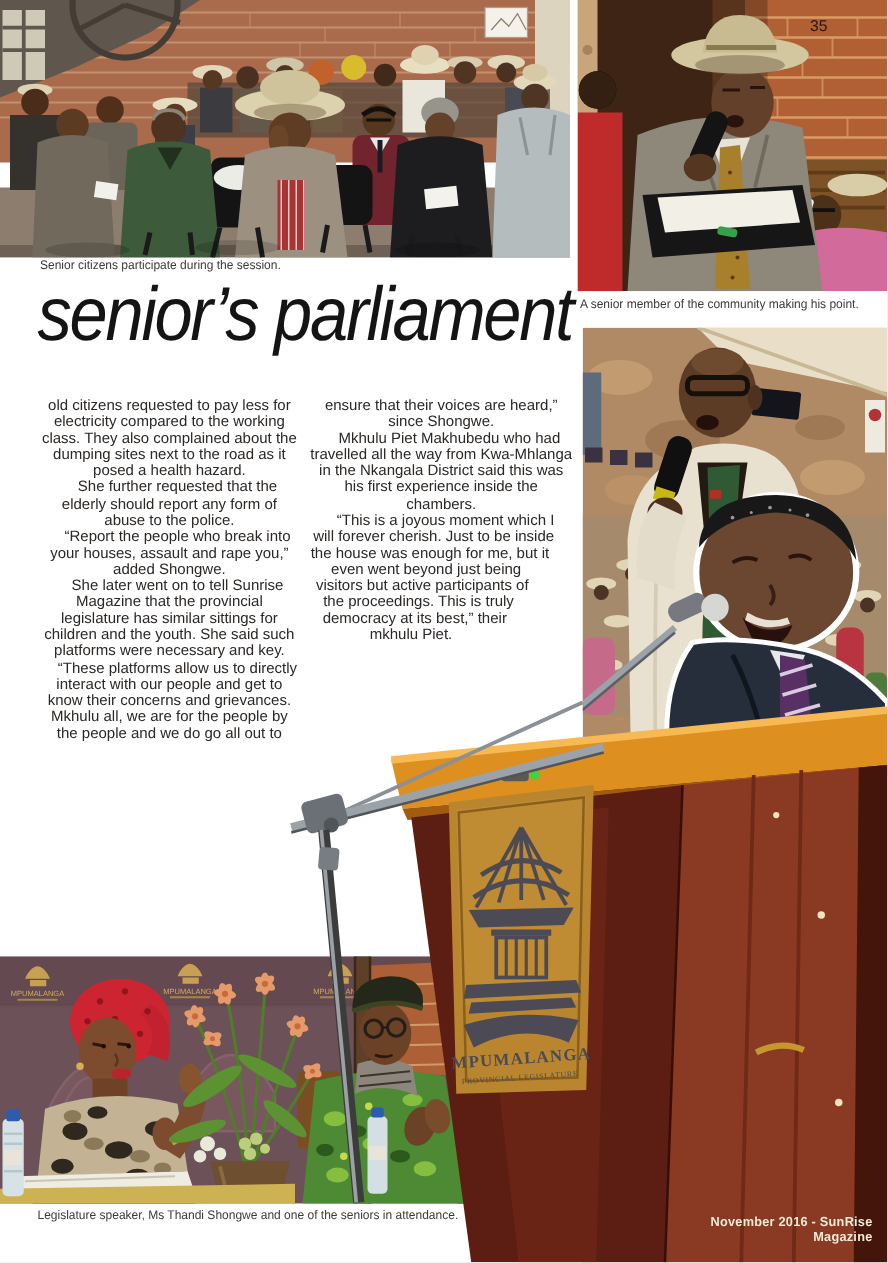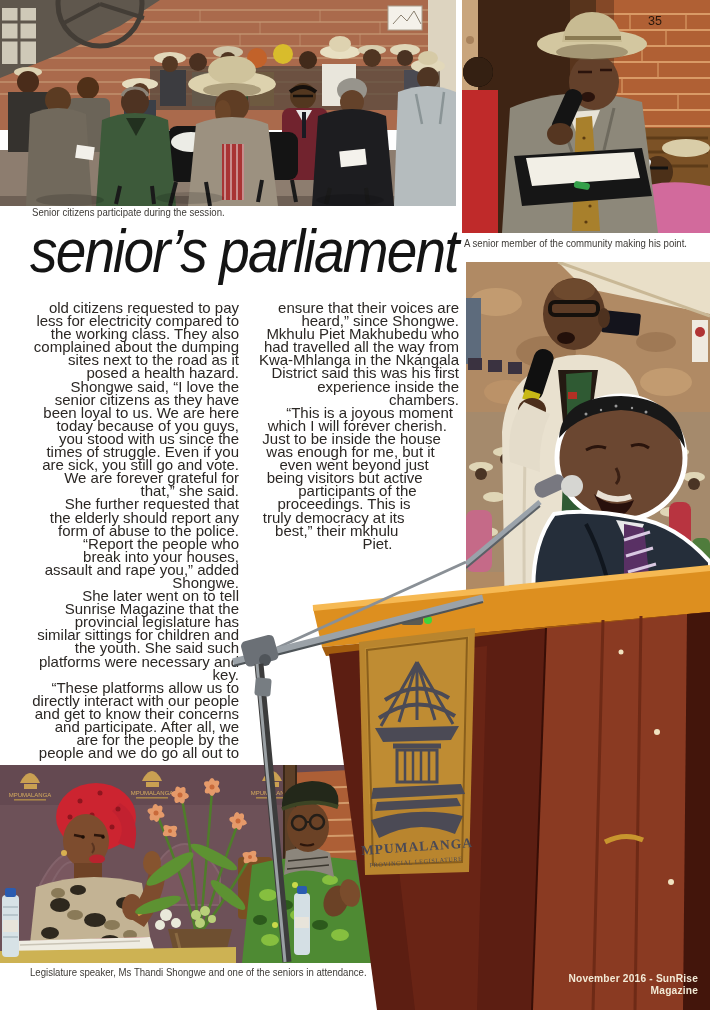--- a/index.html
+++ b/index.html
@@ -14,21 +14,21 @@
   .overlay-podium{position:absolute;left:225px;top:550px;width:485px;height:460px;pointer-events:none;}
   .overlay-podium svg{display:block;width:100%;height:100%;}
   .caption{position:absolute;font-size:10px;color:#3d3a36;letter-spacing:0;
            transform:scaleX(.96);transform-origin:left;white-space:nowrap;}
   .cap-a{left:32px;top:207px;}
   .cap-b{left:464px;top:238px;}
   .cap-c{left:30px;top:967px;z-index:8;}
   .headline{position:absolute;left:30px;top:214px;margin:0;font-weight:400;font-style:italic;
             font-size:61px;color:#141414;letter-spacing:-2px;line-height:74px;
             transform:scaleX(.9);transform-origin:left;white-space:nowrap;}
-  .col{position:absolute;top:301px;font-size:15px;line-height:13.1px;color:#2b2724;text-align:right;}
+  .col{position:absolute;top:318px;font-size:12px;line-height:13.1px;color:#2b2724;text-align:center;}
   .col p{margin:0;}
   .col p.ind{text-indent:13px;}
   .col1{left:32px;width:207px;}
   .col2{left:247px;width:212px;}
   .cutout-spacer{float:right;width:96px;height:122px;margin-top:40px;
                  shape-outside:polygon(100% 0,100% 100%,22% 100%);}
   .page-number{position:absolute;left:648px;top:14px;font-size:12.5px;font-weight:normal;color:#2a180c;z-index:3;}
   .footer{position:absolute;left:528px;top:972px;width:170px;text-align:right;font-size:10.5px;
           font-weight:bold;color:#f2ead6;z-index:8;letter-spacing:.2px;transform:scaleX(.97);transform-origin:right;}
 </style>
@@ -193,25 +193,24 @@
         <polygon points="64,158 172,152 178,178 70,186" fill="#f2efe6"></polygon>
         <rect x="112" y="182" width="16" height="7" rx="3" fill="#35a04a" transform="rotate(10 120 185)"></rect>
       </g>
     </svg>
   </div>
   <div class="page-number">35</div>
   <div class="caption cap-b">A senior member of the community making his point.</div>
 
   <div class="col col1">
     <p>old citizens requested to pay less for electricity compared to the working class. They also complained about the dumping sites next to the road as it posed a health hazard.</p>
-    <p class="ind">Shongwe said, “I love the senior citizens as they have been loyal to us. We are here today because of you guys, you stood with us since the times of struggle. Even if you are sick, you still go and vote. We are forever grateful for that,” she said.</p>
     <p class="ind">She further requested that the elderly should report any form of abuse to the police.</p>
     <p class="ind">“Report the people who break into your houses, assault and rape you,” added Shongwe.</p>
     <p class="ind">She later went on to tell Sunrise Magazine that the provincial legislature has similar sittings for children and the youth. She said such platforms were necessary and key.</p>
-    <p class="ind">“These platforms allow us to directly interact with our people and get to know their concerns and participate. After all, we are for the people by the people and we do go all out to</p>
+    <p class="ind">“These platforms allow us to directly interact with our people and get to know their concerns and grievances. Mkhulu all, we are for the people by the people and we do go all out to</p>
   </div>
   <div class="col col2">
     <p>ensure that their voices are heard,” since Shongwe.</p>
     <p class="ind">Mkhulu Piet Makhubedu who had travelled all the way from Kwa-Mhlanga in the Nkangala District said this was his first experience inside the chambers.</p>
     <div class="cutout-spacer"></div>
     <p class="ind">“This is a joyous moment which I will forever cherish. Just to be inside the house was enough for me, but it even went beyond just being visitors but active participants of the proceedings. This is truly democracy at its best,” their mkhulu Piet.</p>
   </div>
 
   <div class="photo photo-right">
     <svg viewBox="0 0 244 748" preserveAspectRatio="none">

